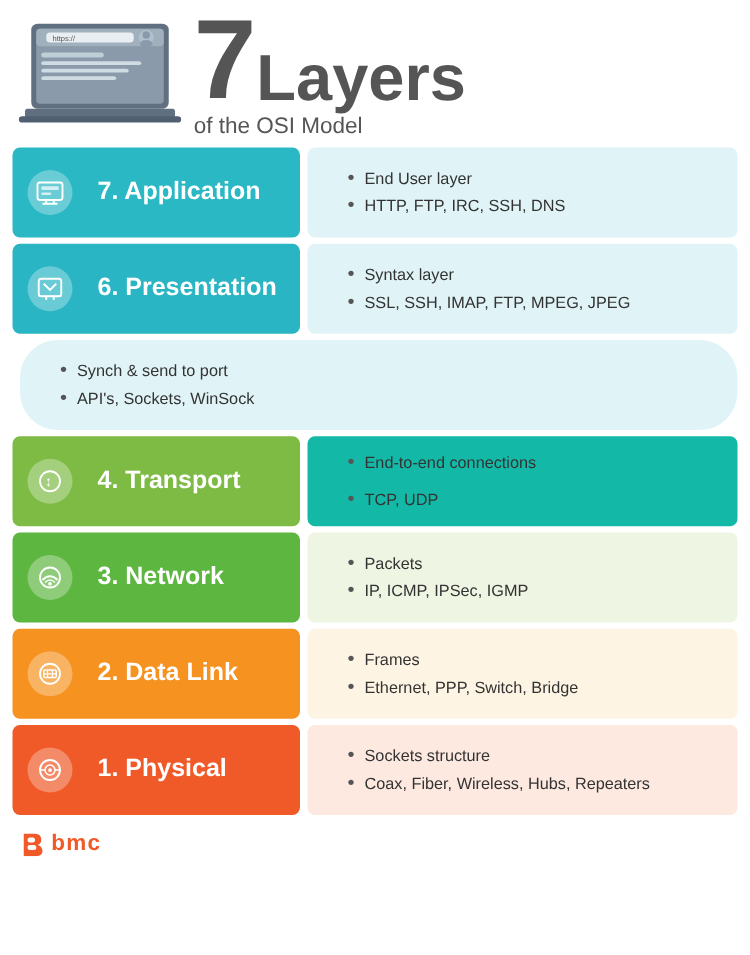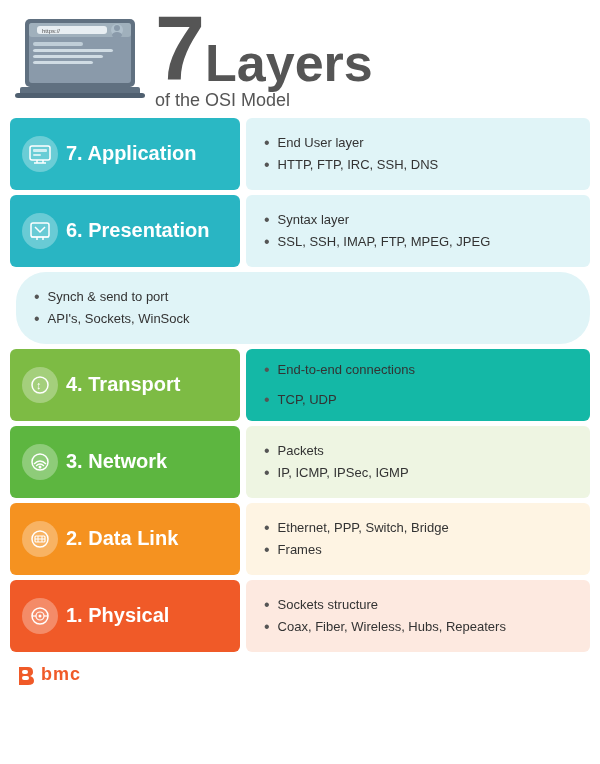--- a/index.html
+++ b/index.html
@@ -73,21 +73,21 @@
     .layer-row {
       display: flex;
       align-items: stretch;
       margin-bottom: 5px;
       height: 72px;
     }
 
     .layer-label {
       display: flex;
       align-items: center;
-      gap: 8px;
+      gap: 20px;
       width: 230px;
       flex-shrink: 0;
       border-radius: 6px;
       padding: 16px 12px;
       color: #fff;
       font-size: 20px;
       font-weight: 700;
     }
 
     .layer-icon {
@@ -99,21 +99,21 @@
       align-items: center;
       justify-content: center;
       font-size: 18px;
       flex-shrink: 0;
     }
 
     .layer-info {
       flex: 1;
       border-radius: 6px;
       margin-left: 6px;
-      padding: 8px 18px;
+      padding: 8px 32px;
       display: flex;
       flex-direction: column;
       justify-content: center;
       gap: 4px;
     }
 
     .layer-info .bullet {
       display: flex;
       align-items: center;
       gap: 8px;
@@ -315,24 +315,24 @@
             <rect x="7" y="9" width="10" height="6" rx="1" stroke="white" stroke-width="1.2" fill="none"></rect>
             <line x1="10" y1="9" x2="10" y2="15" stroke="white" stroke-width="1"></line>
             <line x1="14" y1="9" x2="14" y2="15" stroke="white" stroke-width="1"></line>
             <line x1="7" y1="12" x2="17" y2="12" stroke="white" stroke-width="1"></line>
           </svg>
         </div>
         <span>2. Data Link</span>
       </div>
       <div class="layer-info">
         <div class="bullet">
+          <span>Frames</span>
+        </div>
+        <div class="bullet">
           <span>Ethernet, PPP, Switch, Bridge</span>
-        </div>
-        <div class="bullet">
-          <span>Frames</span>
         </div>
       </div>
     </div>
 
     <div class="layer-row layer-1">
       <div class="layer-label">
         <div class="layer-icon">
           <svg width="24" height="24" viewBox="0 0 24 24" fill="none">
             <circle cx="12" cy="12" r="8" stroke="white" stroke-width="1.5"></circle>
             <circle cx="12" cy="12" r="4" stroke="white" stroke-width="1.2" fill="none"></circle>

